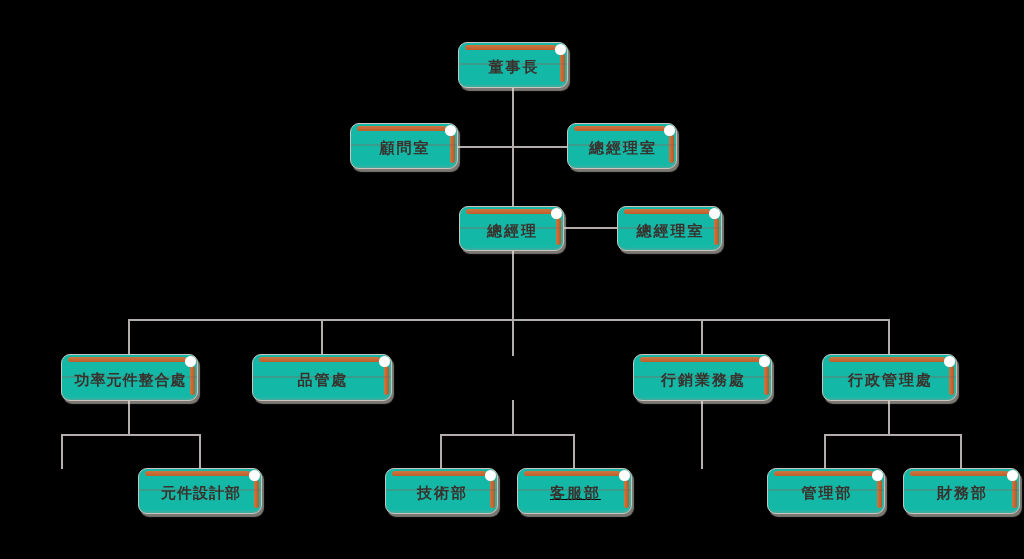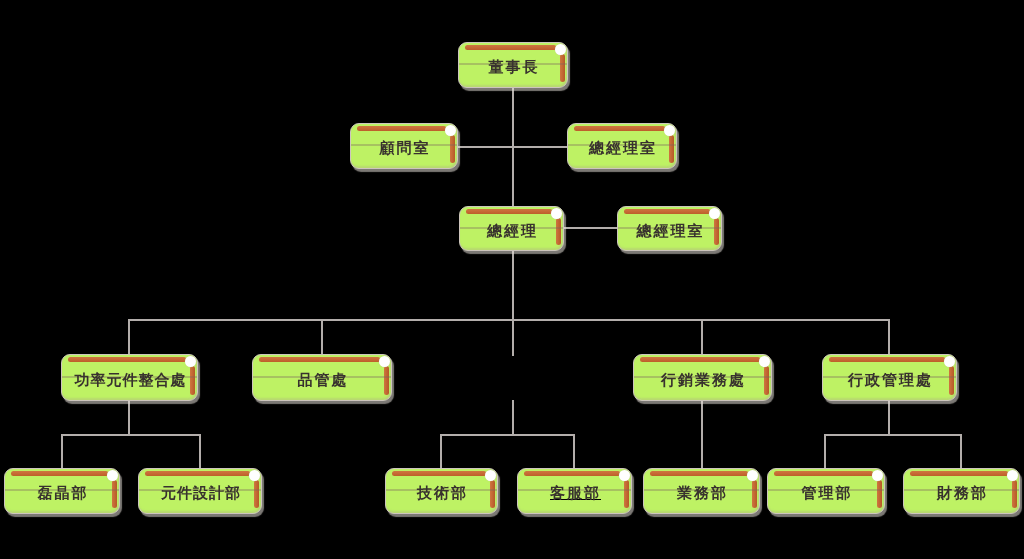--- a/index.html
+++ b/index.html
@@ -19,21 +19,21 @@
   .hline, .vline {
     position: absolute;
     background: #b3aeab;
   }
   .hline { height: 2px; }
   .vline { width: 2px; }
 
   
   .node {
     position: absolute;
-    background: #bef264;
+    background: #14b8a6;
     border: 1px solid #cdc5bd;
     border-radius: 9px;
     box-sizing: border-box;
     box-shadow: 2px 3px 1px rgba(226,220,214,0.55),
                 inset -1px -2px 2px rgba(168,156,146,0.28);
     display: flex;
     align-items: center;
     justify-content: center;
   }
   
@@ -162,45 +162,35 @@
     <div class="corner"></div>
     <div class="midline"></div>
     <span class="label">行政管理處</span>
   </div>
   <div class="node" style="left:633px;top:354px;width:139px;height:47px;">
     <div class="corner"></div>
     <div class="midline"></div>
     <span class="label">行銷業務處</span>
   </div>
 
-  <div class="node" style="left:4px;top:468px;width:116px;height:46px;">
-    <div class="corner"></div>
-    <div class="midline"></div>
-    <span class="label">磊晶部</span>
-  </div>
   <div class="node" style="left:138px;top:468px;width:124px;height:46px;">
     <div class="corner"></div>
     <div class="midline"></div>
     <span class="label" style="letter-spacing:1px;">元件設計部</span>
   </div>
   <div class="node" style="left:385px;top:468px;width:113px;height:46px;">
     <div class="corner"></div>
     <div class="midline"></div>
     <span class="label">技術部</span>
   </div>
   <div class="node" style="left:517px;top:468px;width:115px;height:46px;text-decoration:underline;">
     <div class="corner"></div>
     <div class="midline"></div>
     <span class="label">客服部</span>
   </div>
-  <div class="node" style="left:643px;top:468px;width:117px;height:46px;">
-    <div class="corner"></div>
-    <div class="midline"></div>
-    <span class="label">業務部</span>
-  </div>
   <div class="node" style="left:767px;top:468px;width:118px;height:46px;">
     <div class="corner"></div>
     <div class="midline"></div>
     <span class="label">管理部</span>
   </div>
   <div class="node" style="left:903px;top:468px;width:117px;height:46px;">
     <div class="corner"></div>
     <div class="midline"></div>
     <span class="label">財務部</span>
   </div>

